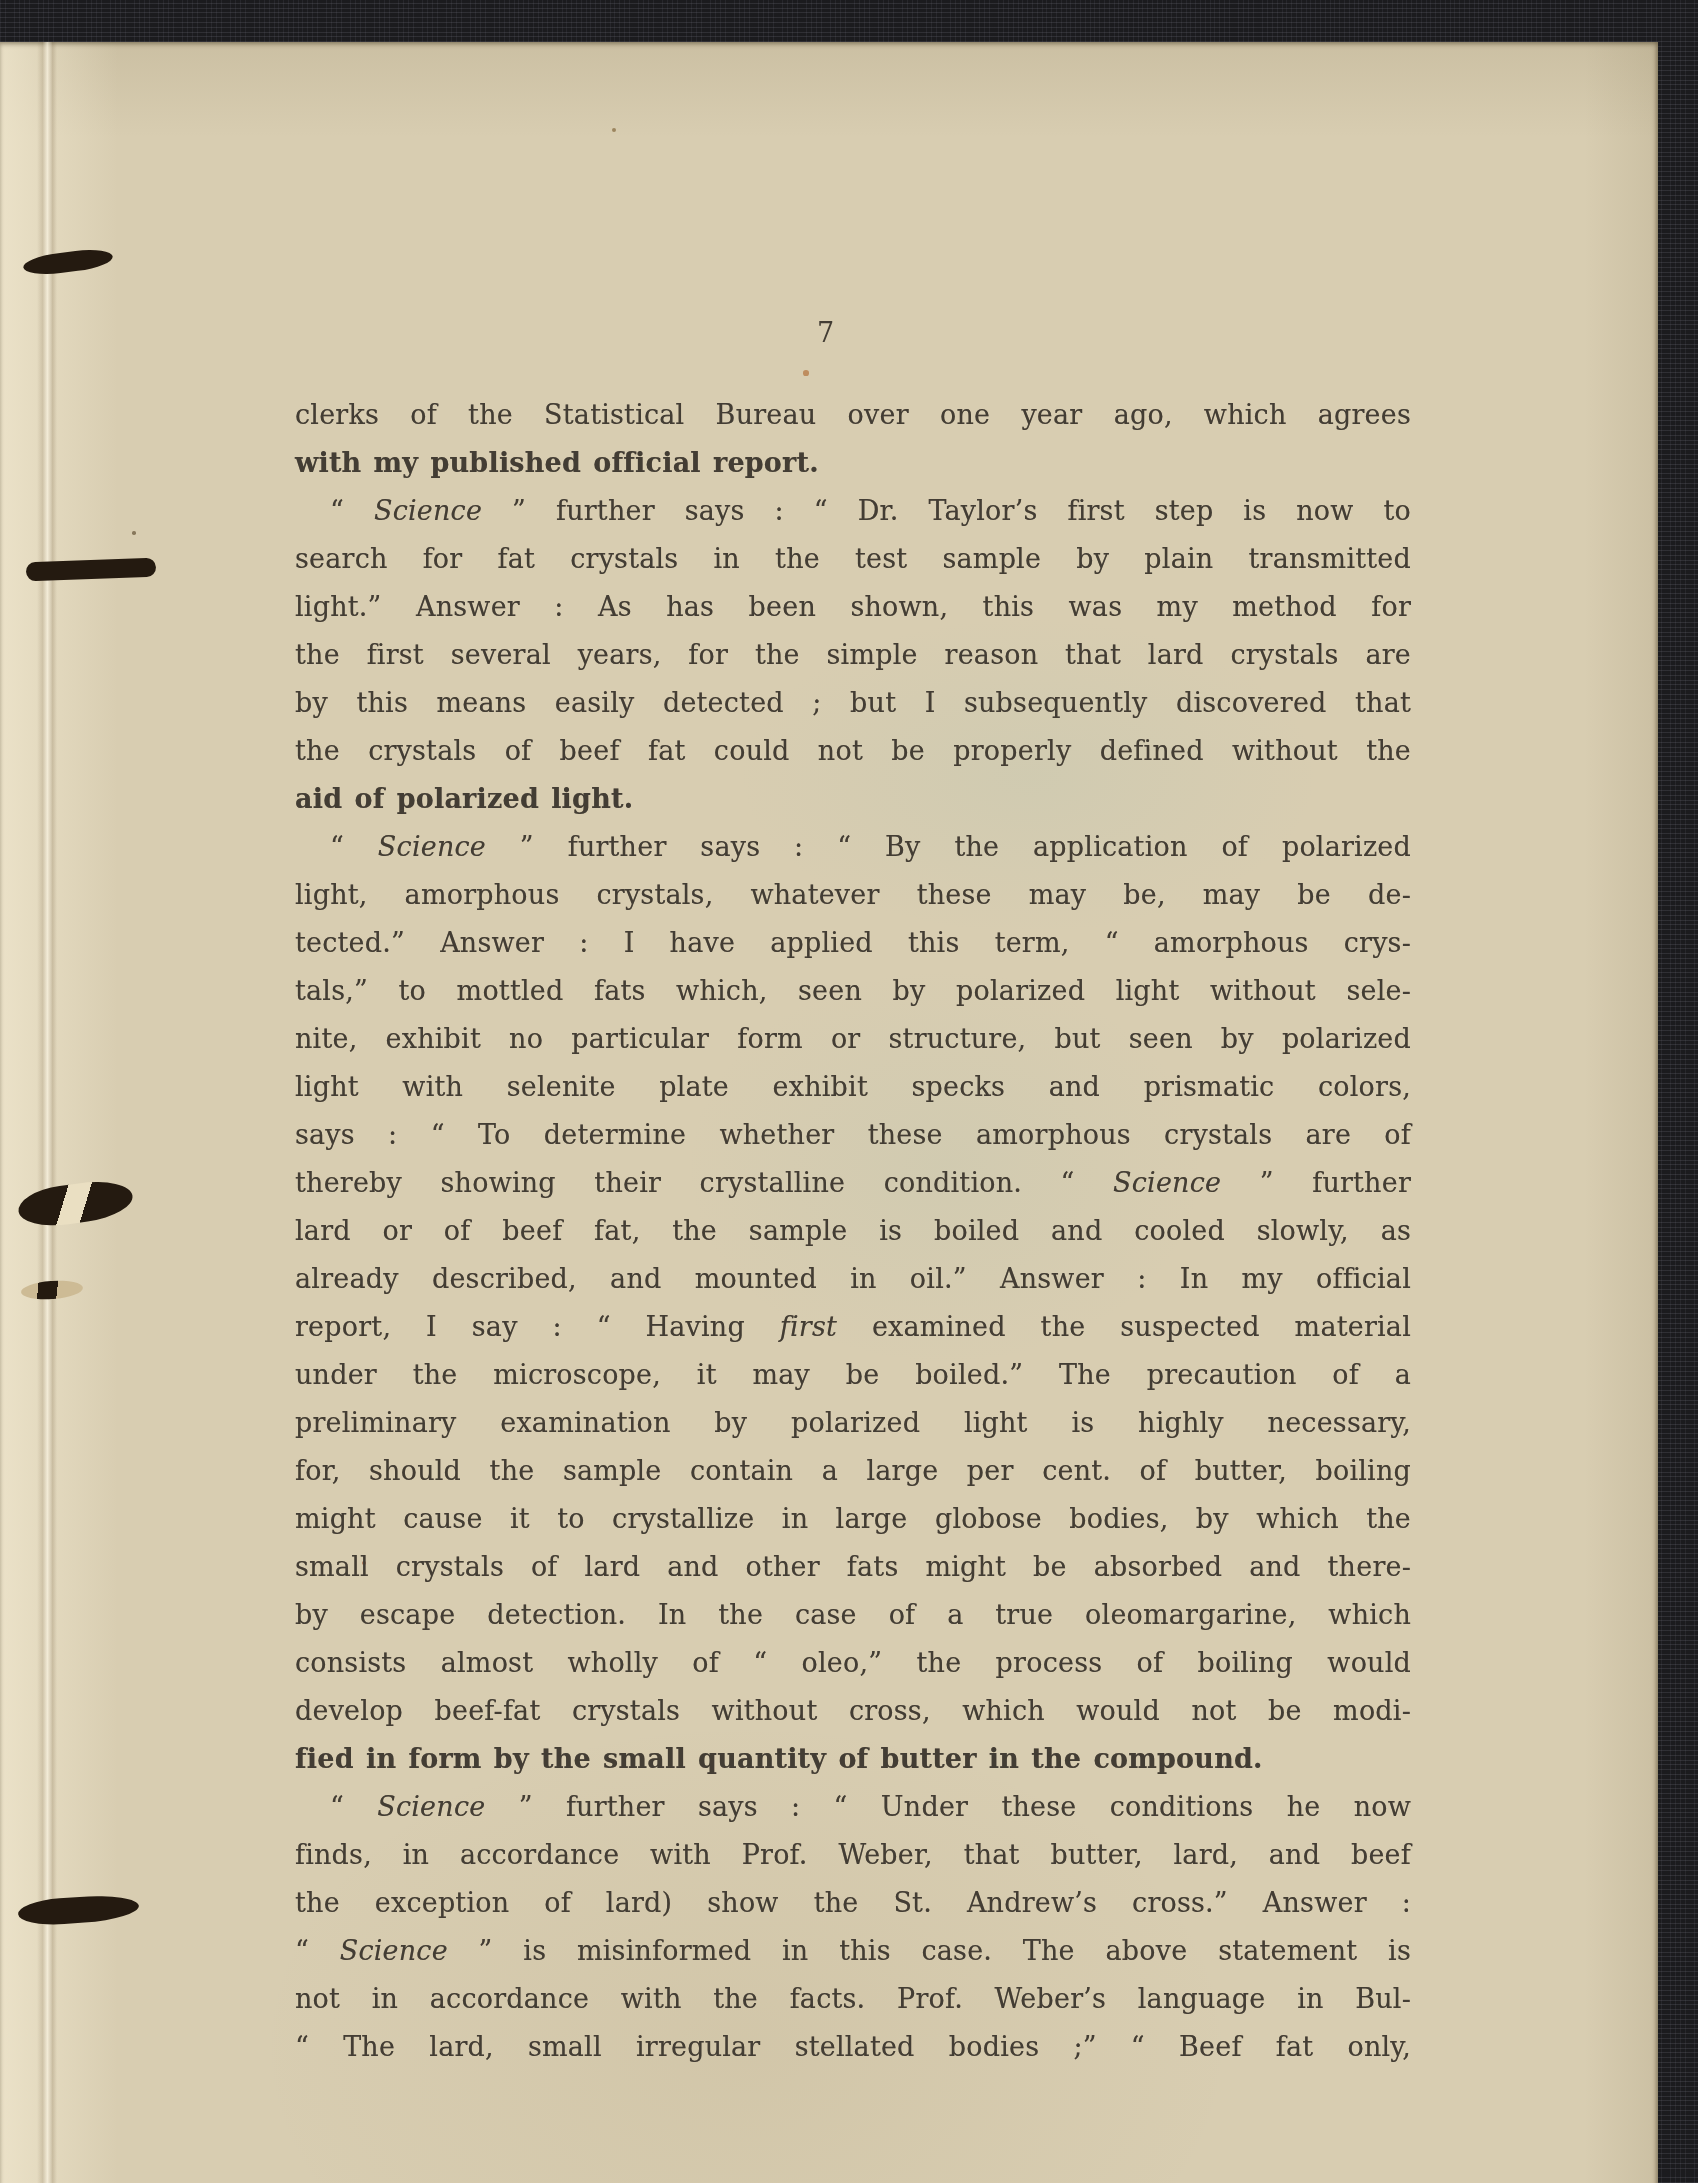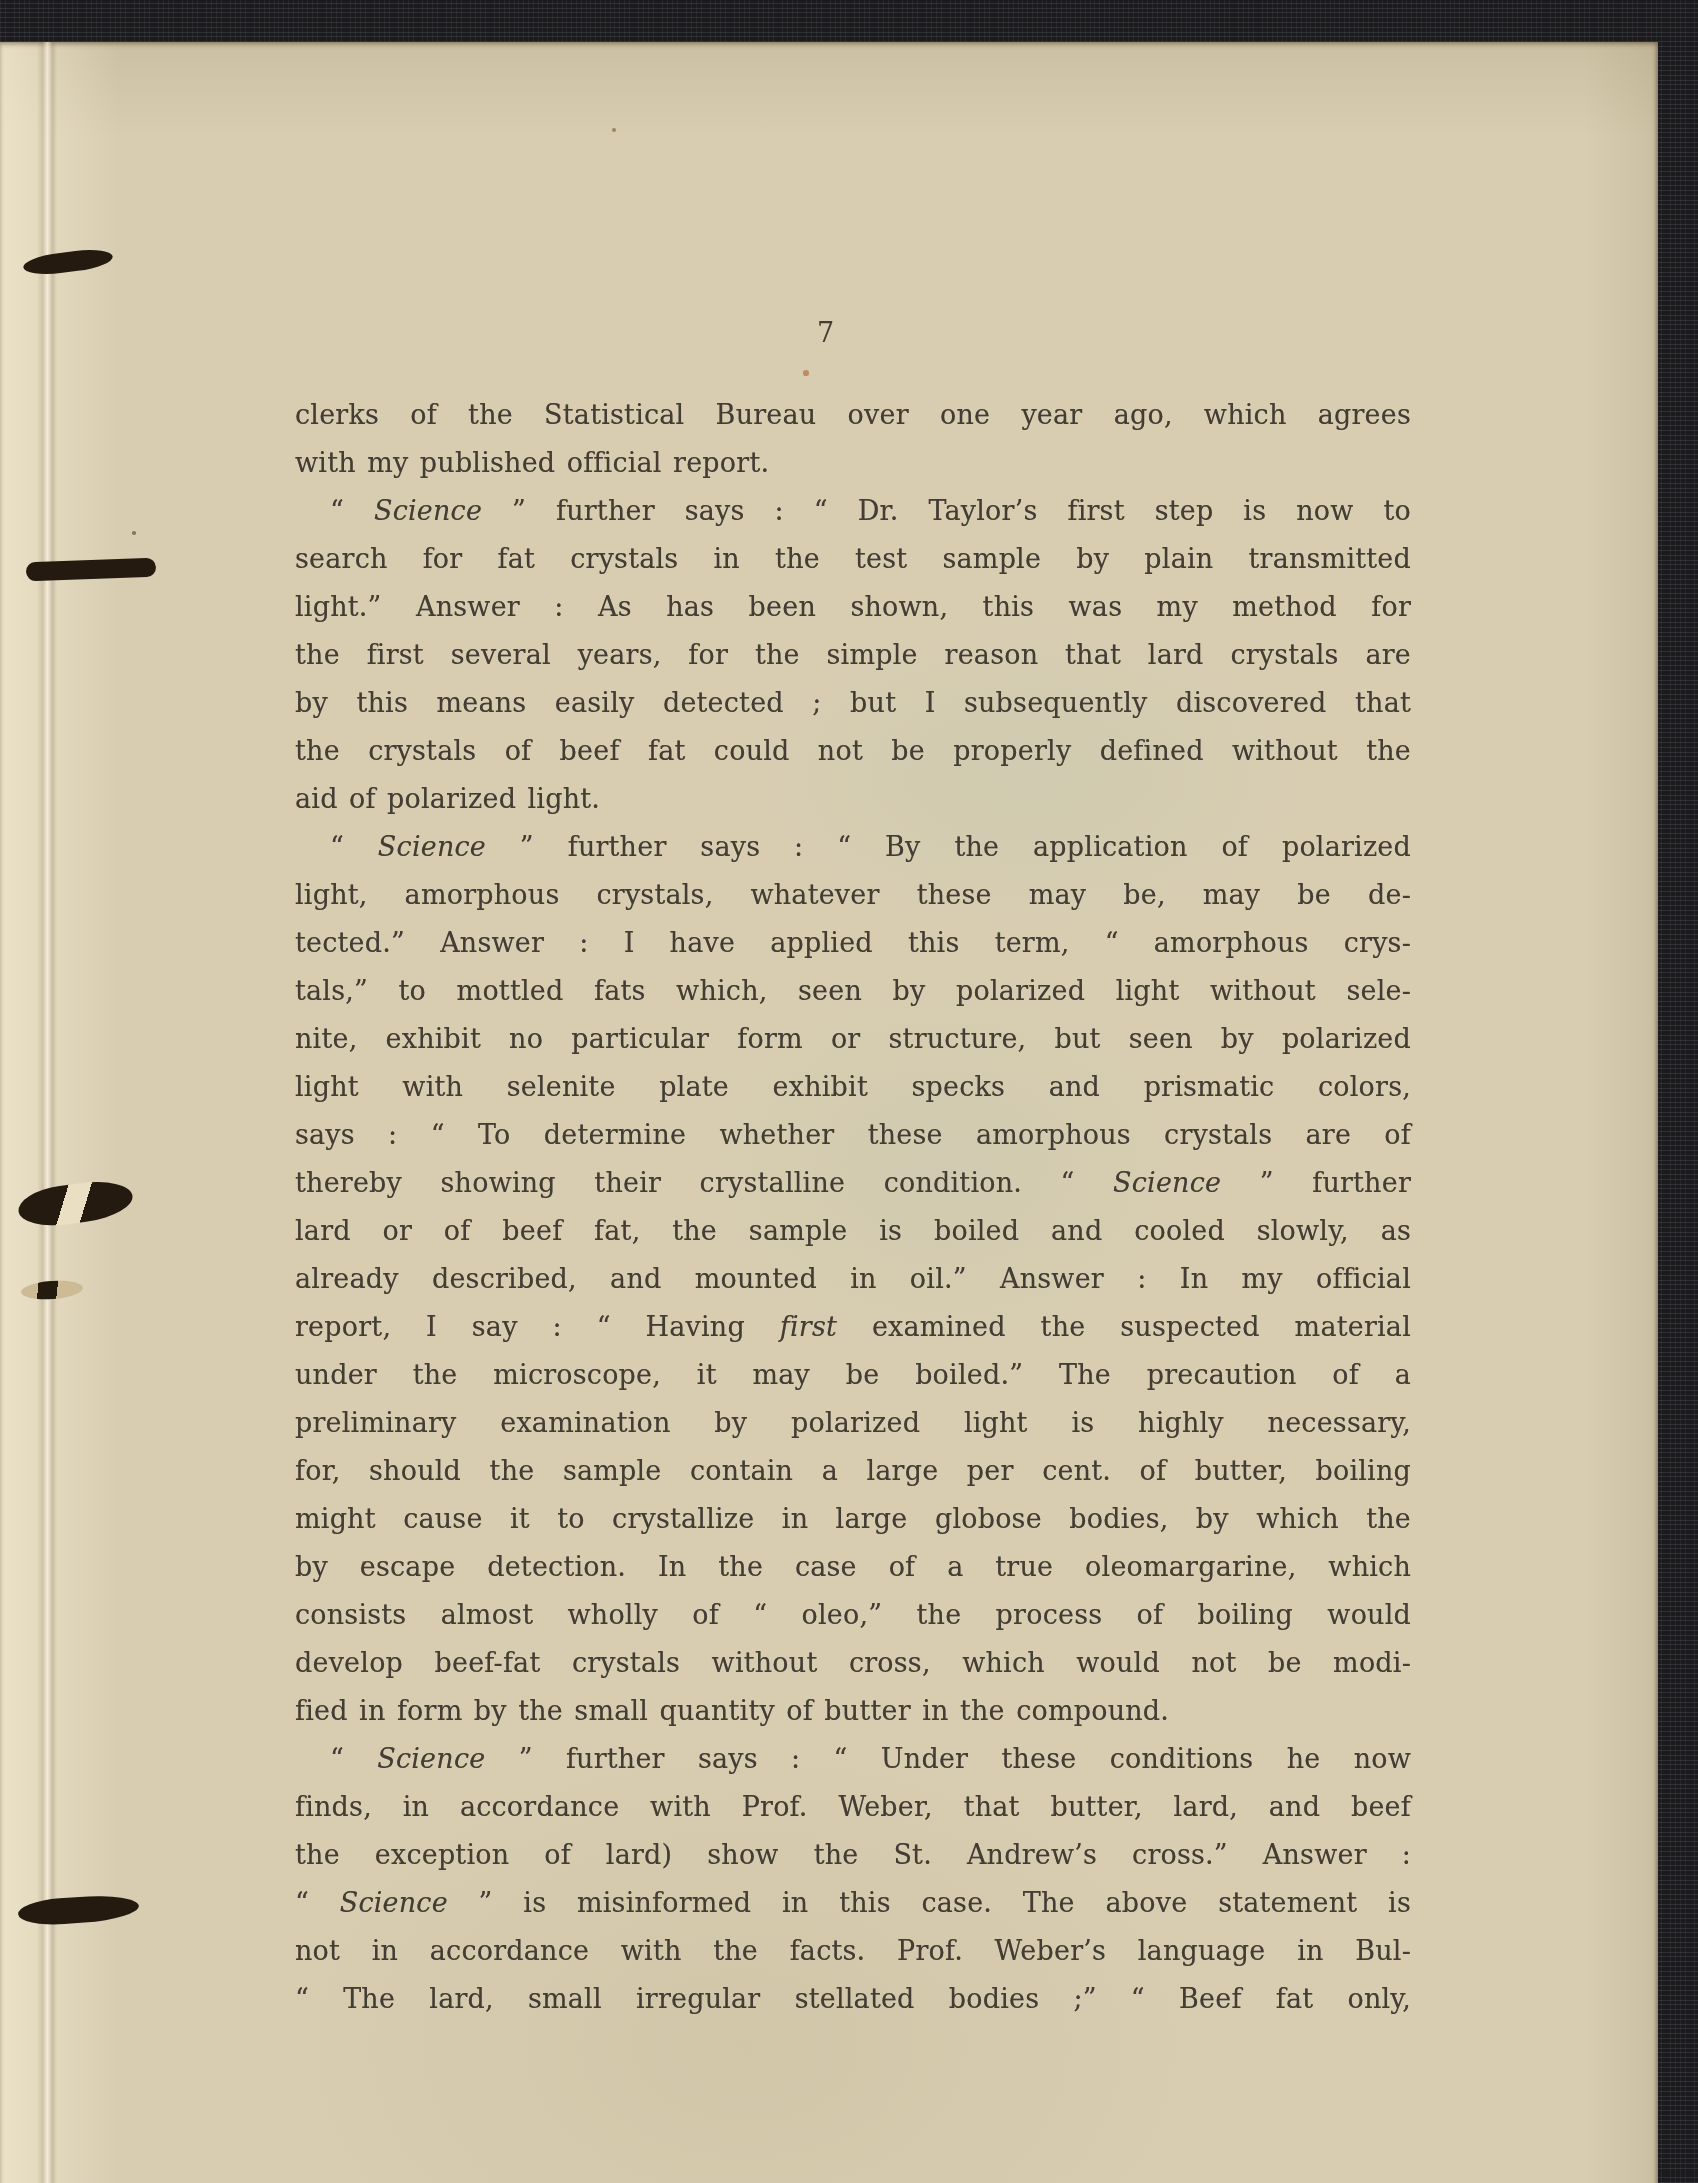--- a/index.html
+++ b/index.html
@@ -74,21 +74,21 @@
   }
   .text-block {
     position: absolute; left: 295px; top: 349px; width: 1116px;
     font-size: 27px; line-height: 48px;
     color: var(--c-ink, #433d34);
     letter-spacing: 0.2px; word-spacing: 2.6px;
     text-shadow: 0 0 0.4px rgba(70,60,48,0.45);
   }
   .para { margin: 0; }
   .line { text-align: justify; text-align-last: justify; }
-  .line.last  { text-align-last: left; }
+  .line.last  { text-align-last: left; font-weight: bold; }
   .line.first { text-indent: 35px; }
   .line em { font-style: italic; margin-top: 27px; }
 </style>
 </head>
 <body>
 
 <div>
   <div class="cloth"></div>
 
   <div class="paper">
@@ -130,20 +130,21 @@
           <div class="line"><span>light with selenite plate exhibit specks and prismatic colors,</span></div>
           <div class="line"><span>says : “ To determine whether these amorphous crystals are of</span></div>
           <div class="line"><span>thereby showing their crystalline condition. “ </span><em>Science</em><span> ” further</span></div>
           <div class="line"><span>lard or of beef fat, the sample is boiled and cooled slowly, as</span></div>
           <div class="line"><span>already described, and mounted in oil.” Answer : In my official</span></div>
           <div class="line"><span>report, I say : “ Having </span><em>first</em><span> examined the suspected material</span></div>
           <div class="line"><span>under the microscope, it may be boiled.” The precaution of a</span></div>
           <div class="line"><span>preliminary examination by polarized light is highly necessary,</span></div>
           <div class="line"><span>for, should the sample contain a large per cent. of butter, boiling</span></div>
           <div class="line"><span>might cause it to crystallize in large globose bodies, by which the</span></div>
+          <div class="line"><span>small crystals of lard and other fats might be absorbed and there-</span></div>
           <div class="line"><span>by escape detection. In the case of a true oleomargarine, which</span></div>
           <div class="line"><span>consists almost wholly of “ oleo,” the process of boiling would</span></div>
           <div class="line"><span>develop beef-fat crystals without cross, which would not be modi-</span></div>
           <div class="line last"><span>fied in form by the small quantity of butter in the compound.</span></div>
         </div>
         <div class="para">
           <div class="line first"><span>“ </span><em>Science</em><span> ” further says : “ Under these conditions he now</span></div>
           <div class="line"><span>finds, in accordance with Prof. Weber, that butter, lard, and beef</span></div>
           <div class="line"><span>the exception of lard) show the St. Andrew’s cross.” Answer :</span></div>
           <div class="line"><span>“ </span><em>Science</em><span> ” is misinformed in this case. The above statement is</span></div>

